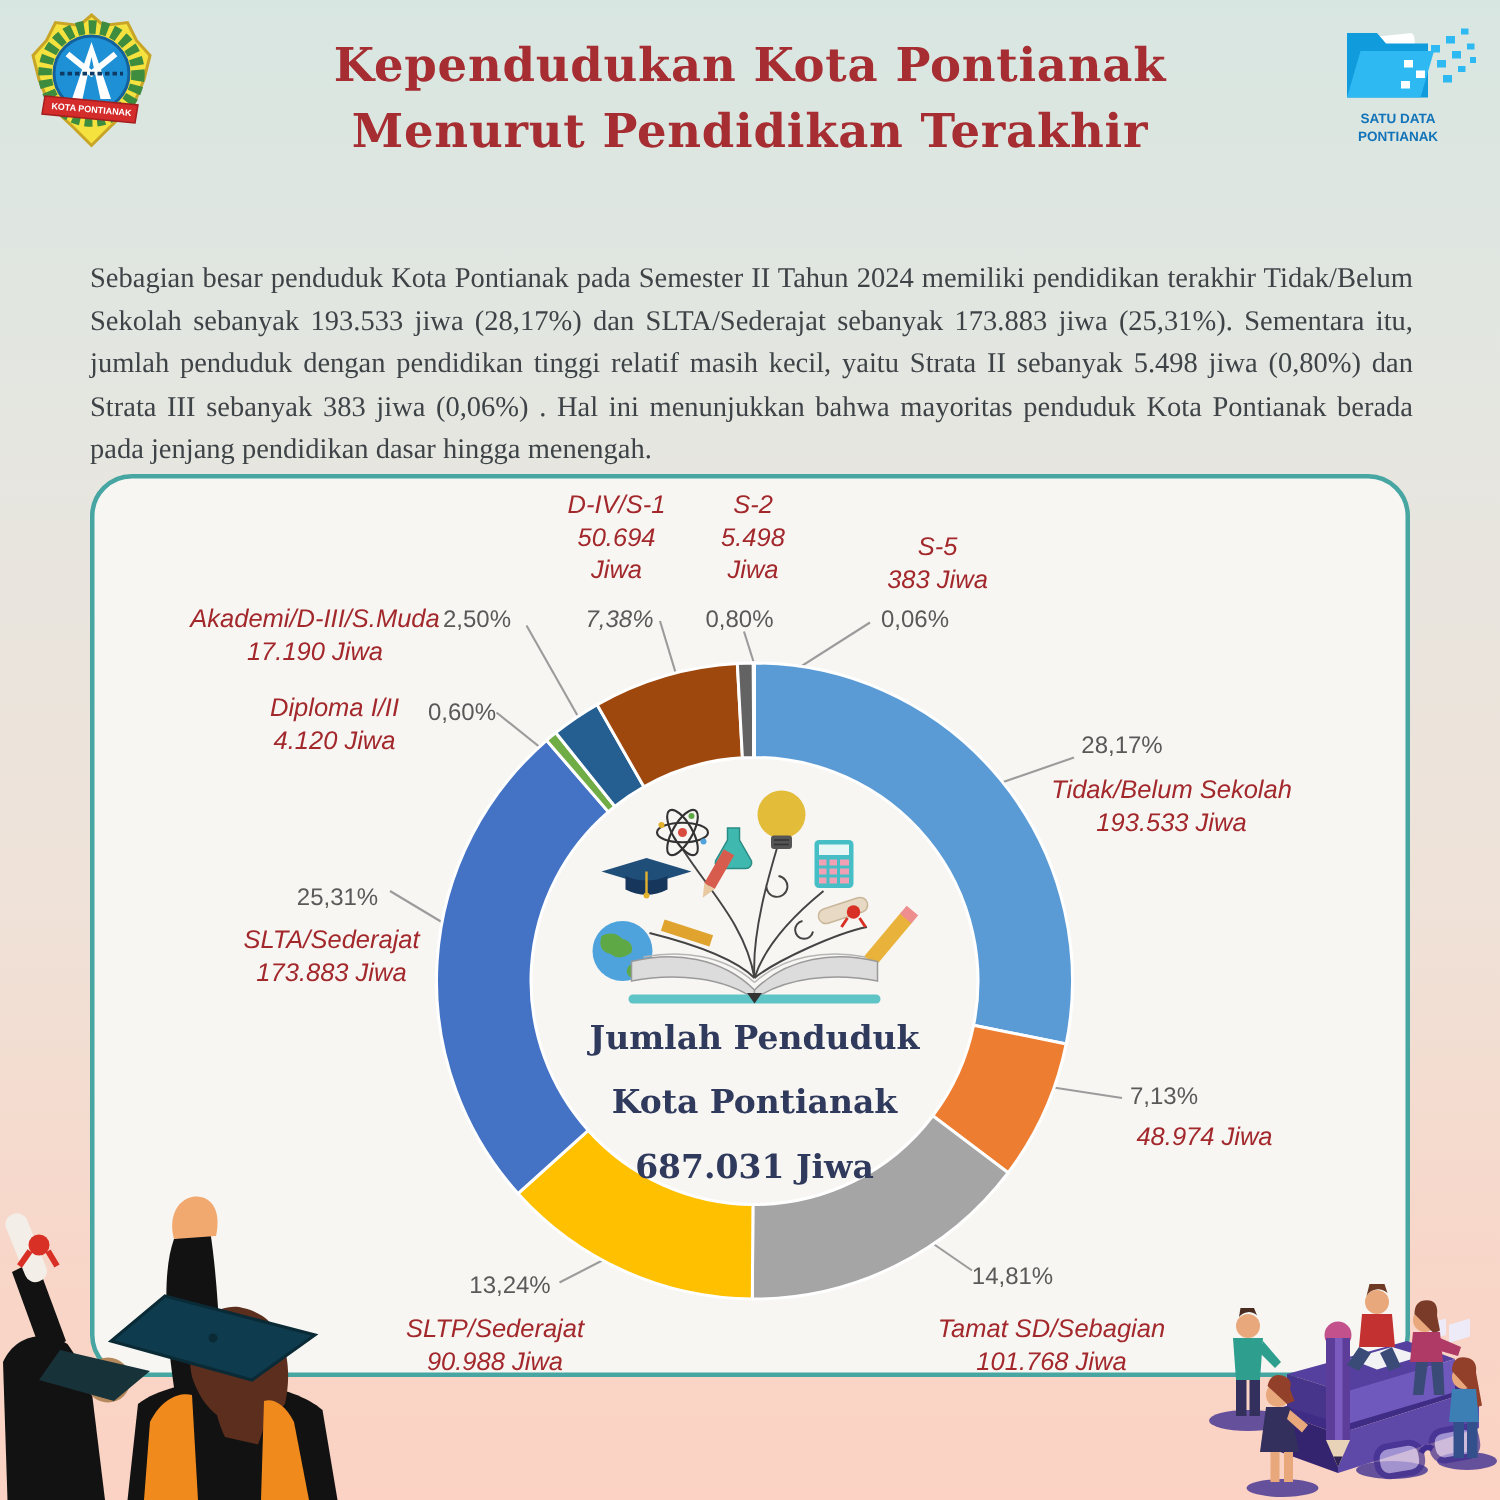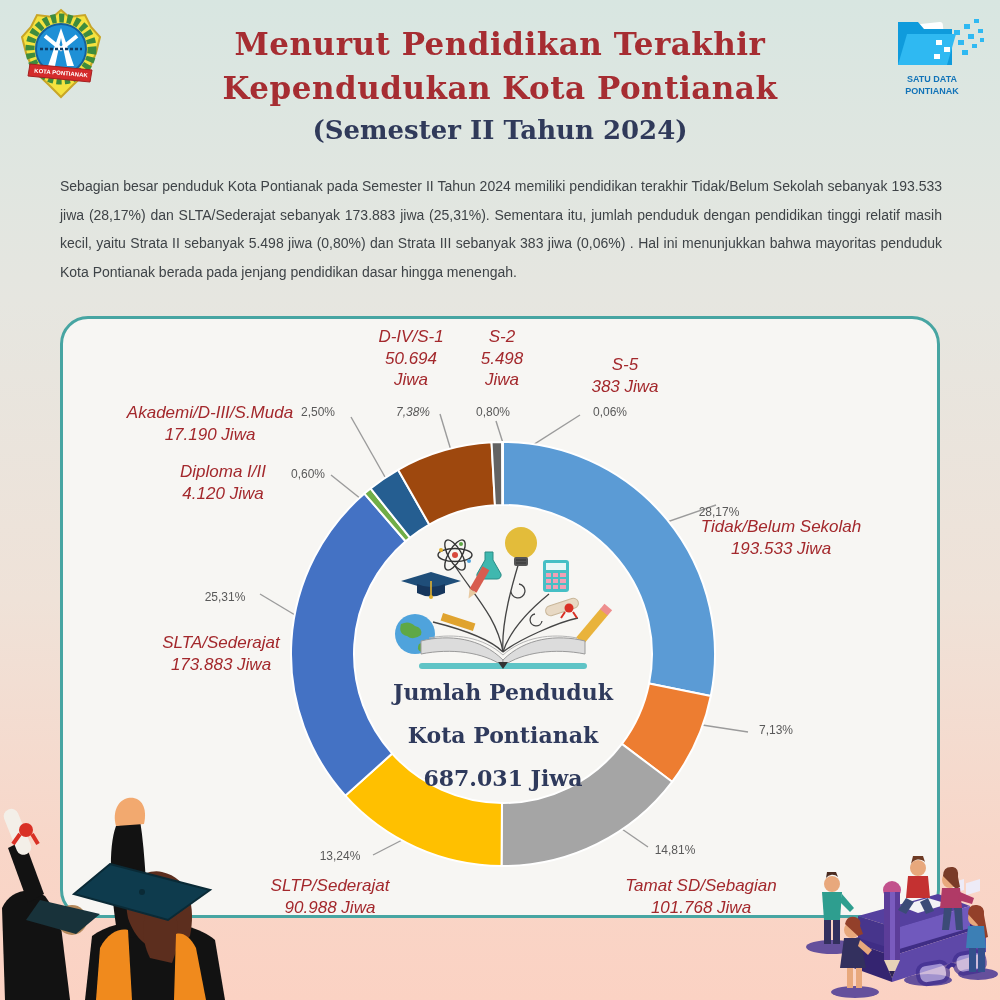--- a/index.html
+++ b/index.html
@@ -10,51 +10,51 @@
   }
   
   .logo-left{position:absolute; left:18px; top:8px; width:86px; height:92px;}
   .logo-right{position:absolute; right:12px; top:10px; width:100px; height:96px;}
   .title-wrap{position:absolute; left:120px; top:22px; width:760px; text-align:center;}
   .title-line{font-family:"DejaVu Serif", serif; font-weight:bold; font-size:31px; color:#A62D32; line-height:44px; letter-spacing:.5px;}
   .subtitle{font-family:"DejaVu Serif", serif; font-weight:bold; font-size:26px; color:#303A5A; line-height:40px;}
   
   .intro{
     position:absolute; left:60px; top:172px; width:882px;
-    font-size:14px; line-height:28.5px; color:#3E4347; text-align:justify;
+    font-size:19px; line-height:28.5px; color:#3E4347; text-align:justify;font-family:Liberation Serif, serif;
   }
   
   .chart-card{
     position:absolute; left:60px; top:316px; width:874px; height:596px;
     background:#F7F6F3; border:3px solid #47A5A2; border-radius:28px;
   }
   .chart-svg{position:absolute; left:0; top:0;}
   
   .center-illu{position:absolute; left:330px; top:203px;}
   .center-label{
     position:absolute; left:440px; top:352px; transform:translateX(-50%);
     width:320px; text-align:center; font-family:"DejaVu Serif", serif;
     font-weight:bold; font-size:22px; color:#2F3A5C; line-height:43px;
   }
   
-  .pct{position:absolute; transform:translateX(-50%); font-size:12px; color:#595959; white-space:nowrap;}
+  .pct{position:absolute; transform:translateX(-50%); font-size:16px; color:#595959; white-space:nowrap;}
   .seg-label{
     position:absolute; transform:translateX(-50%); text-align:center;
     font-style:italic; font-size:17px; line-height:21.5px; color:#A3282C; white-space:nowrap;
   }
   .pct-akademi{left:255px; top:86px;}   .lbl-akademi{left:147px; top:83px;}
   .pct-d4s1{left:350px; top:86px;font-style:italic;}      .lbl-d4s1{left:348px; top:7px;}
   .pct-s2{left:430px; top:86px;}        .lbl-s2{left:439px; top:7px;}
   .pct-s3{left:547px; top:86px;}        .lbl-s3{left:562px; top:35px;}
   .pct-diploma{left:245px; top:148px;}  .lbl-diploma{left:160px; top:142px;}
-  .pct-tidak{left:656px; top:170px;margin-top:16px;}    .lbl-tidak{left:718px; top:197px;}
+  .pct-tidak{left:685px; top:170px;}    .lbl-tidak{left:718px; top:197px;}
   .pct-belum{left:713px; top:404px;}    .lbl-belum{left:740px; top:428px;}
   .pct-tamat{left:612px; top:524px;}    .lbl-tamat{left:638px; top:556px;}
   .pct-sltp{left:277px; top:530px;}     .lbl-sltp{left:267px; top:556px;}
-  .pct-slta{left:162px; top:271px;}     .lbl-slta{left:158px; top:313px;}
+  .pct-slta{left:162px; top:271px;}     .lbl-slta{left:158px; top:297px;}
   
   .footer-source{
     position:absolute; left:0; bottom:14px; width:100%; text-align:center;
     font-style:italic; font-size:16.5px; color:#333333;
   }
   .deco-left{position:absolute; left:0; top:768px;}
   .deco-right{position:absolute; right:0; top:822px;}
 </style>
 </head>
 <body>
@@ -90,23 +90,22 @@
         <rect x="90" y="19" width="5" height="4"></rect>
       <rect x="74" y="40" width="6" height="5"></rect>
         <rect x="84" y="34" width="5" height="4"></rect>
         <rect x="92" y="28" width="4" height="4"></rect>
     </g>
     <text x="44" y="72" font-size="9" font-weight="bold" fill="#1273B8" text-anchor="middle">SATU DATA</text>
     <text x="44" y="84" font-size="9" font-weight="bold" fill="#1273B8" text-anchor="middle">PONTIANAK</text>
   </svg>
 
   <div class="title-wrap">
+    <div class="title-line">Kependudukan Kota Pontianak</div>
     <div class="title-line">Menurut Pendidikan Terakhir</div>
-    <div class="title-line">Kependudukan Kota Pontianak</div>
-    <div class="subtitle">(Semester II Tahun 2024)</div>
   </div>
 
   <div class="intro">Sebagian besar penduduk Kota Pontianak pada Semester II Tahun 2024 memiliki pendidikan terakhir Tidak/Belum Sekolah sebanyak 193.533 jiwa (28,17%) dan SLTA/Sederajat sebanyak 173.883 jiwa (25,31%). Sementara itu, jumlah penduduk dengan pendidikan tinggi relatif masih kecil, yaitu Strata II sebanyak 5.498 jiwa (0,80%) dan Strata III sebanyak 383 jiwa (0,06%) . Hal ini menunjukkan bahwa mayoritas penduduk Kota Pontianak berada pada jenjang pendidikan dasar hingga menengah.</div>
 
   <div class="chart-card">
 
     <svg id="donut-svg" class="chart-svg" width="874" height="596" viewBox="0 0 874 596">
         <line x1="653" y1="186" x2="578" y2="212" stroke="#9B9B9B" stroke-width="1.4"></line>
         <line x1="685" y1="413" x2="600" y2="400" stroke="#9B9B9B" stroke-width="1.4"></line>
         <line x1="585" y1="528" x2="540" y2="497" stroke="#9B9B9B" stroke-width="1.4"></line>
@@ -222,20 +221,21 @@
     <div class="pct pct-akademi">2,50%</div>
     <div class="pct pct-d4s1">7,38%</div>
     <div class="pct pct-s2">0,80%</div>
     <div class="pct pct-s3">0,06%</div>
 
     <div class="seg-label lbl-tidak">
       <div>Tidak/Belum Sekolah</div>
       <div><span>193.533</span> <span>Jiwa</span></div>
     </div>
     <div class="seg-label lbl-belum">
+      <div><span>48.974</span> <span>Jiwa</span></div>
     </div>
     <div class="seg-label lbl-tamat">
       <div>Tamat SD/Sebagian</div>
       <div><span>101.768</span> <span>Jiwa</span></div>
     </div>
     <div class="seg-label lbl-sltp">
       <div>SLTP/Sederajat</div>
       <div><span>90.988</span> <span>Jiwa</span></div>
     </div>
     <div class="seg-label lbl-slta">

